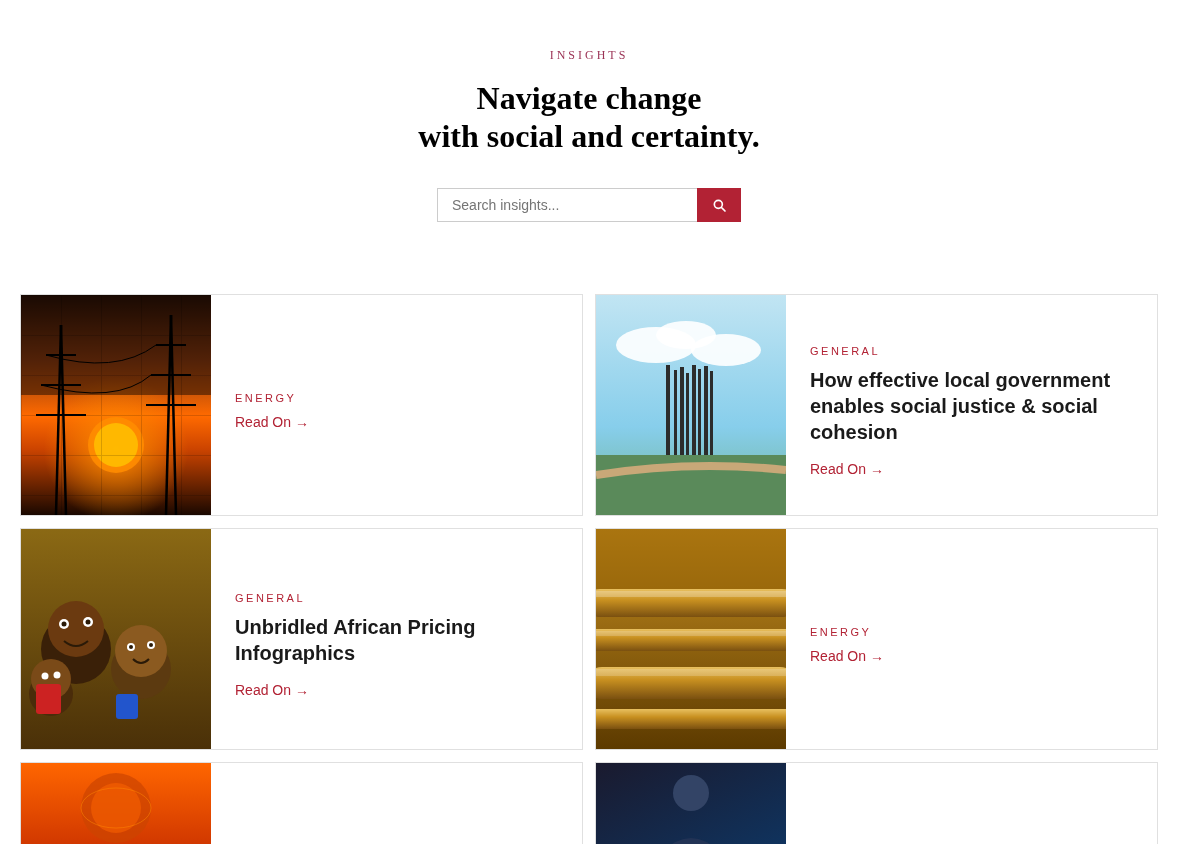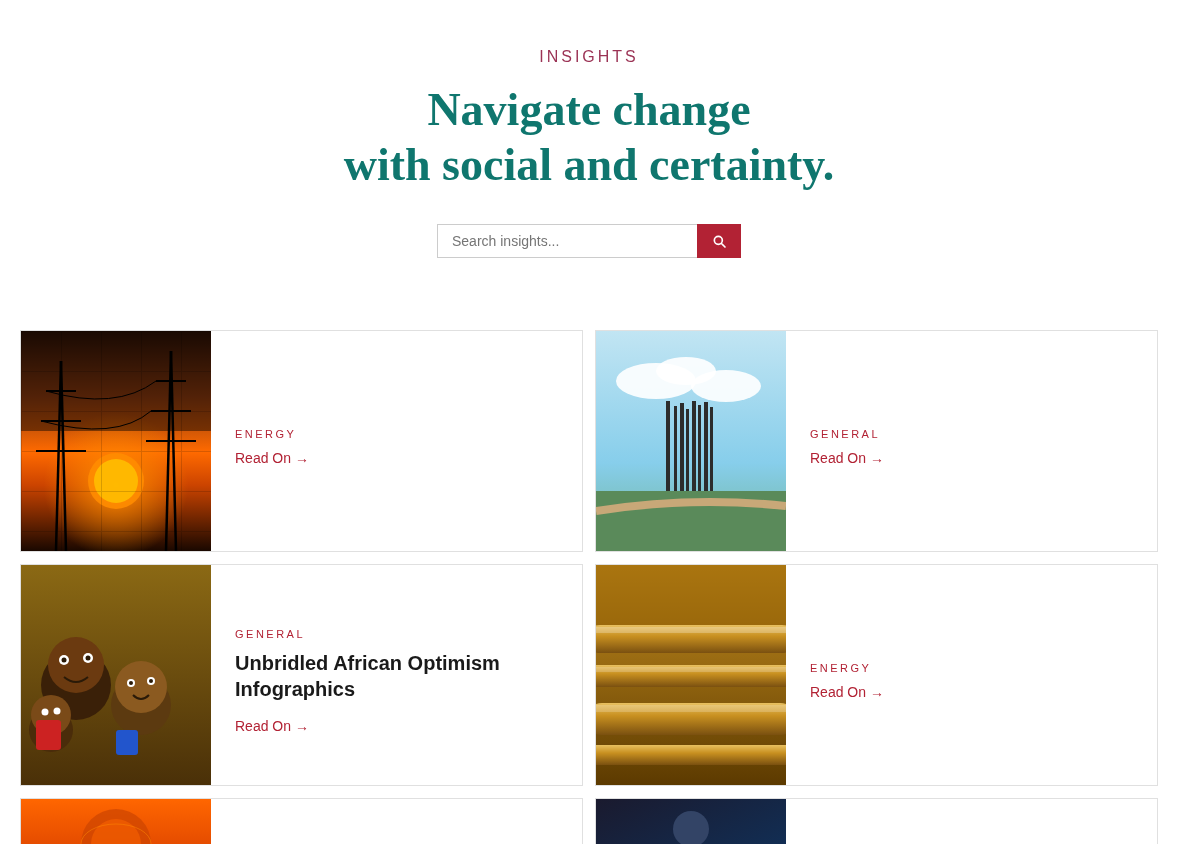--- a/index.html
+++ b/index.html
@@ -11,31 +11,31 @@
     .page-wrapper {
       max-width: 1178px;
       margin: 0 auto;
     }
     
     .header-section {
       text-align: center;
       padding: 48px 20px 32px;
     }
     .insights-label {
-      font-family: Liberation Sans, sans-serif;
-      font-size: 16px;
+      font-family: Liberation Serif, serif;
+      font-size: 12px;
       letter-spacing: 3px;
       color: #9b3355;
       text-transform: uppercase;
       margin-bottom: 16px;
     }
     .main-title {
-      font-size: 46px;
+      font-size: 32px;
       font-weight: 700;
-      color: #0f766e;
+      color: #000000;
       line-height: 1.2;
       margin-bottom: 32px;
     }
     .search-bar {
       display: flex;
       justify-content: center;
       margin-bottom: 40px;
     }
     .search-input {
       width: 260px;
@@ -259,20 +259,21 @@
             <rect x="32" y="4" width="3" height="86" fill="#2c2c2c"></rect>
             <rect x="38" y="1" width="4" height="89" fill="#2c2c2c"></rect>
             <rect x="44" y="6" width="3" height="84" fill="#2c2c2c"></rect>
           </g>
 
           <path d="M0 180 Q95 165 190 175" fill="none" stroke="#c8a878" stroke-width="8"></path>
         </svg>
       </div>
       <div class="card-content">
         <div class="card-category">GENERAL</div>
+        <div class="card-title">How effective local government enables social justice &amp; social cohesion</div>
         <a class="read-on">Read On →</a>
       </div>
     </div>
 
     <div class="card">
       <div class="card-img-placeholder img-general-2">
         <svg viewBox="0 0 190 220" width="190" height="220" style="position:absolute;bottom:0;left:0;">
           <defs>
             <linearGradient id="bg-grad3" x1="0" y1="0" x2="0" y2="1">
               <stop offset="0%" stop-color="#8b6914"></stop>
@@ -301,21 +302,21 @@
           <circle cx="30" cy="150" r="20" fill="#7a4a18"></circle>
           <circle cx="24" cy="147" r="3.5" fill="white"></circle>
           <circle cx="36" cy="146" r="3.5" fill="white"></circle>
 
           <rect x="15" y="155" width="25" height="30" fill="#cc2222" rx="3"></rect>
           <rect x="95" y="165" width="22" height="25" fill="#2255cc" rx="3"></rect>
         </svg>
       </div>
       <div class="card-content">
         <div class="card-category">GENERAL</div>
-        <div class="card-title">Unbridled African Optimism Infographics</div>
+        <div class="card-title">Unbridled African Pricing Infographics</div>
         <a class="read-on">Read On →</a>
       </div>
     </div>
 
     <div class="card">
       <div class="card-img-placeholder img-energy-2">
         <svg viewBox="0 0 190 220" width="190" height="220" style="position:absolute;bottom:0;left:0;">
           <defs>
             <linearGradient id="bg-grad4" x1="0" y1="0" x2="0" y2="1">
               <stop offset="0%" stop-color="#c89020"></stop>

